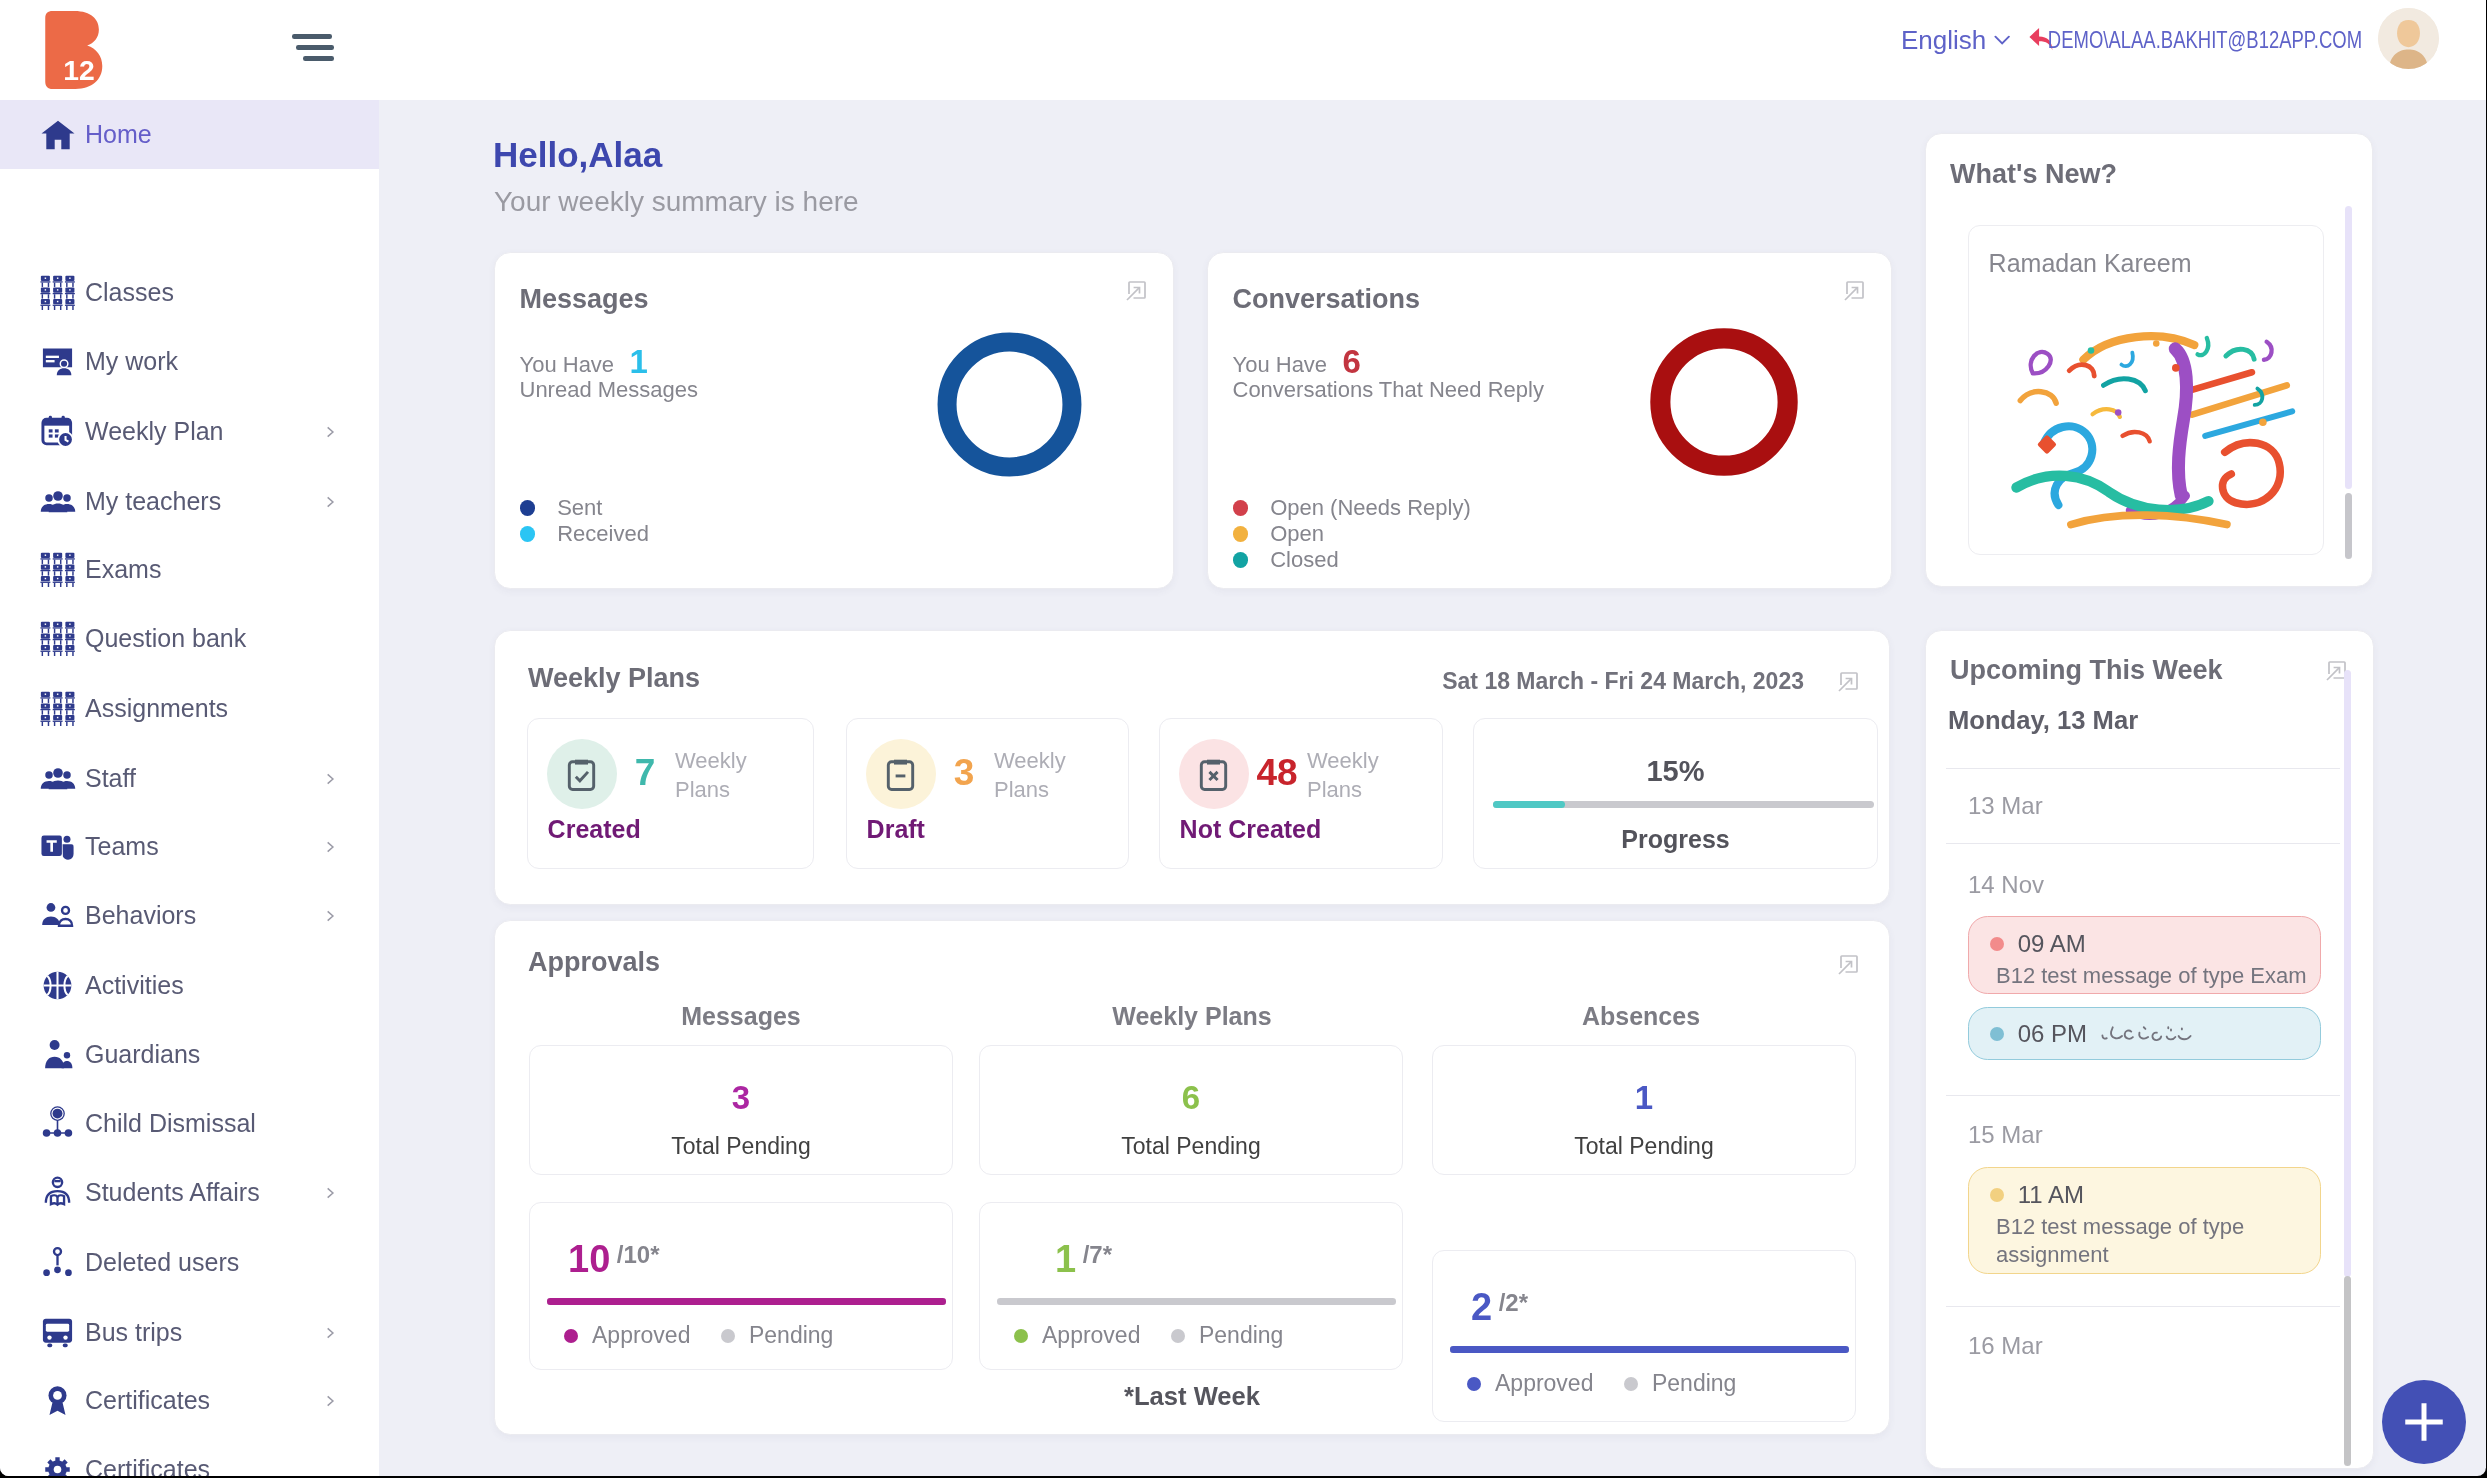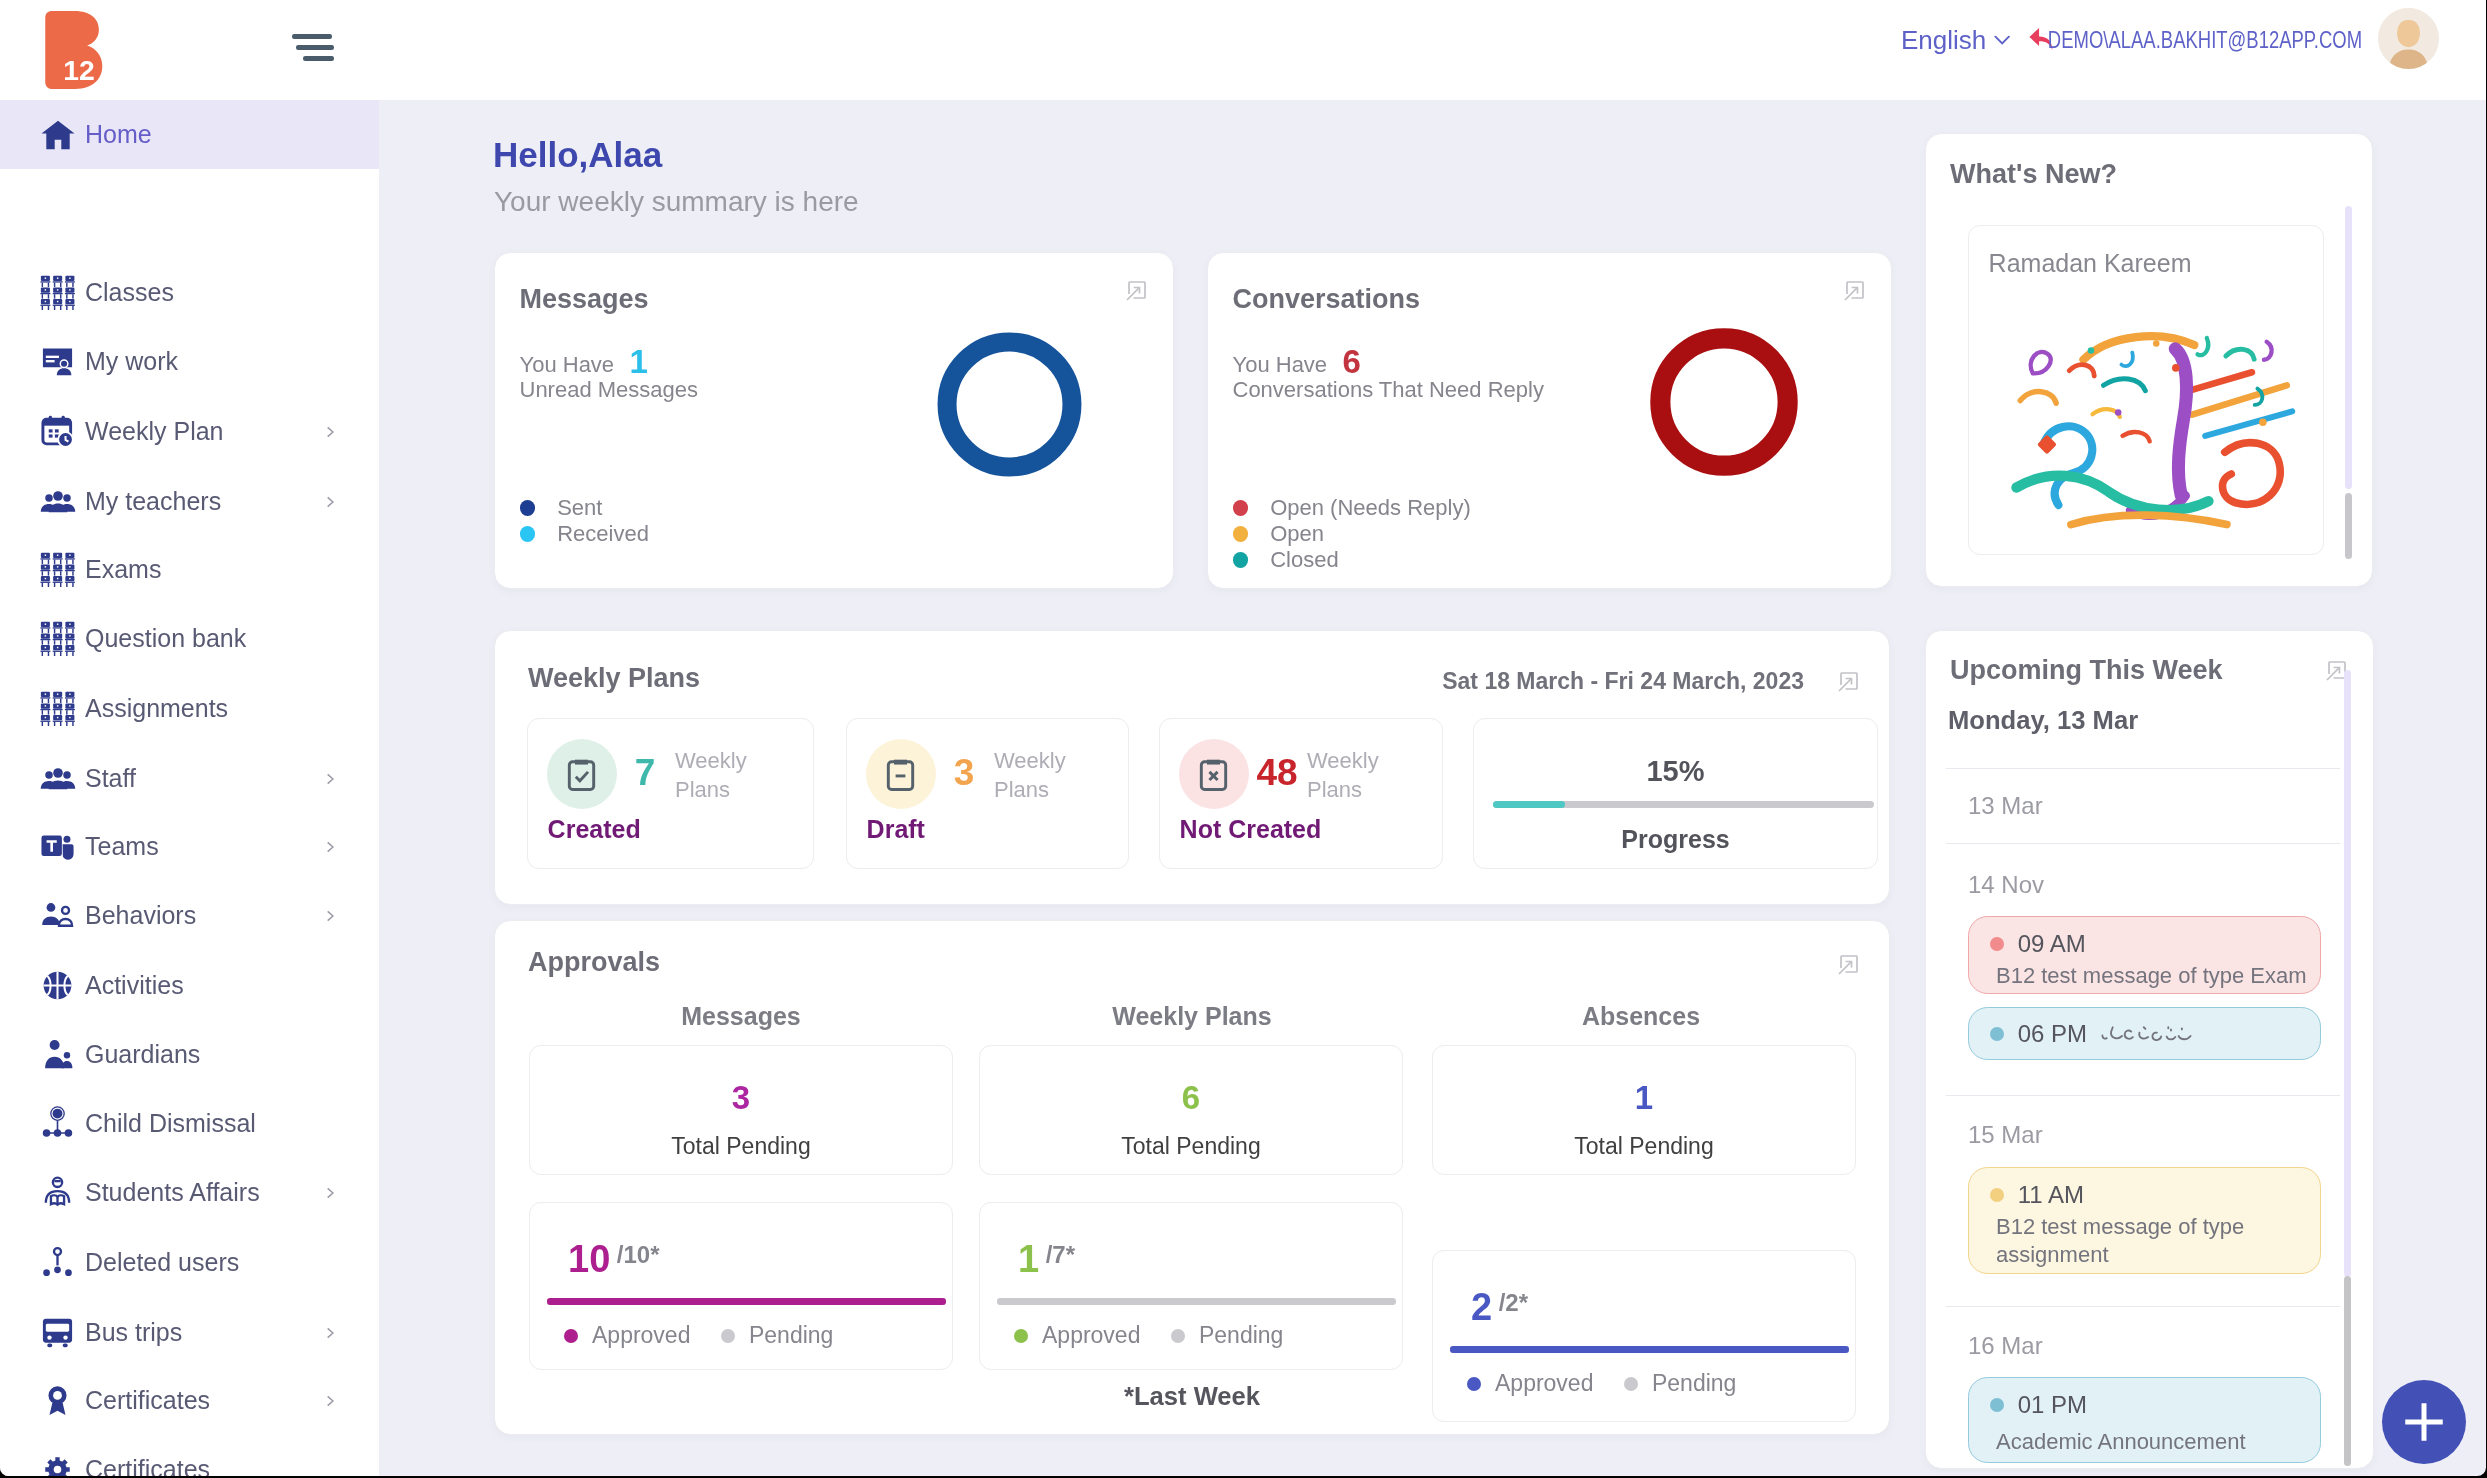--- a/index.html
+++ b/index.html
@@ -674,21 +674,21 @@
   </div>
 
   <div class="abox" style="left:34px;top:281px;width:424px;height:168px;">
     <div class="frac" style="color:#AD1F8F;">10<span class="fracsup" style="position:relative;left:6.5px;top:-8.7px;">/10*</span></div>
     <div class="pbar">
           <span class="fill" style="width:100%;background:#AD1F8F;"></span>
         </div>
     <div class="aleg"><span class="dot" style="background:#AD1F8F"></span>Approved<span class="p2"></span><span class="dot" style="background:#C9C9CE"></span>Pending</div>
   </div>
   <div class="abox" style="left:484px;top:281px;width:424px;height:168px;">
-    <div class="frac" style="color:#8CC14C;">1<span class="fracsup" style="position:relative;left:6.5px;top:-8.7px;">/7*</span></div>
+    <div class="frac" style="color:#8CC14C;margin-left:37px;">1<span class="fracsup" style="position:relative;left:6.5px;top:-8.7px;">/7*</span></div>
     <div class="pbar"></div>
     <div class="aleg"><span class="dot" style="background:#8CC14C"></span>Approved<span class="p2"></span><span class="dot" style="background:#C9C9CE"></span>Pending</div>
   </div>
   <div class="abox" style="left:937px;top:281px;width:424px;height:172px;margin-top:48px;">
     <div class="frac" style="color:#4A58C4;">2<span class="fracsup" style="position:relative;left:6.5px;top:-8.7px;">/2*</span></div>
     <div class="pbar">
           <span class="fill" style="width:100%;background:#4A58C4;"></span>
         </div>
     <div class="aleg"><span class="dot" style="background:#4A58C4"></span>Approved<span class="p2"></span><span class="dot" style="background:#C9C9CE"></span>Pending</div>
   </div>
@@ -770,24 +770,20 @@
         </svg></div>
 </div>
 <div class="sep" style="top:1095px;"></div>
 <div class="dlab" style="top:1121px;">15 Mar</div>
 <div class="pill" style="top:1167px;height:107px;background:#FDF6E0;border-color:#F2D58C;">
   <div class="time"><span class="dot" style="background:#F2D080"></span>11 AM</div>
   <div class="desc" style="top:45px;">B12 test message of type<br>assignment</div>
 </div>
 <div class="sep" style="top:1306px;"></div>
 <div class="dlab" style="top:1332px;">16 Mar</div>
-<div class="pill" style="top:1377px;height:86px;background:#E2F1F6;border-color:#93CBDC;">
-  <div class="time"><span class="dot" style="background:#7FBFD4"></span>01 PM</div>
-  <div class="desc" style="top:50px;">Academic Announcement</div>
-</div>
 
 <div id="fab">
       <svg width="50" height="50" viewBox="0 0 24 24">
         <path d="M12 3 V21 M3 12 H21" stroke="#fff" stroke-width="2.4"></path>
       </svg>
     </div>
 </div>
 
 
 </body></html>

